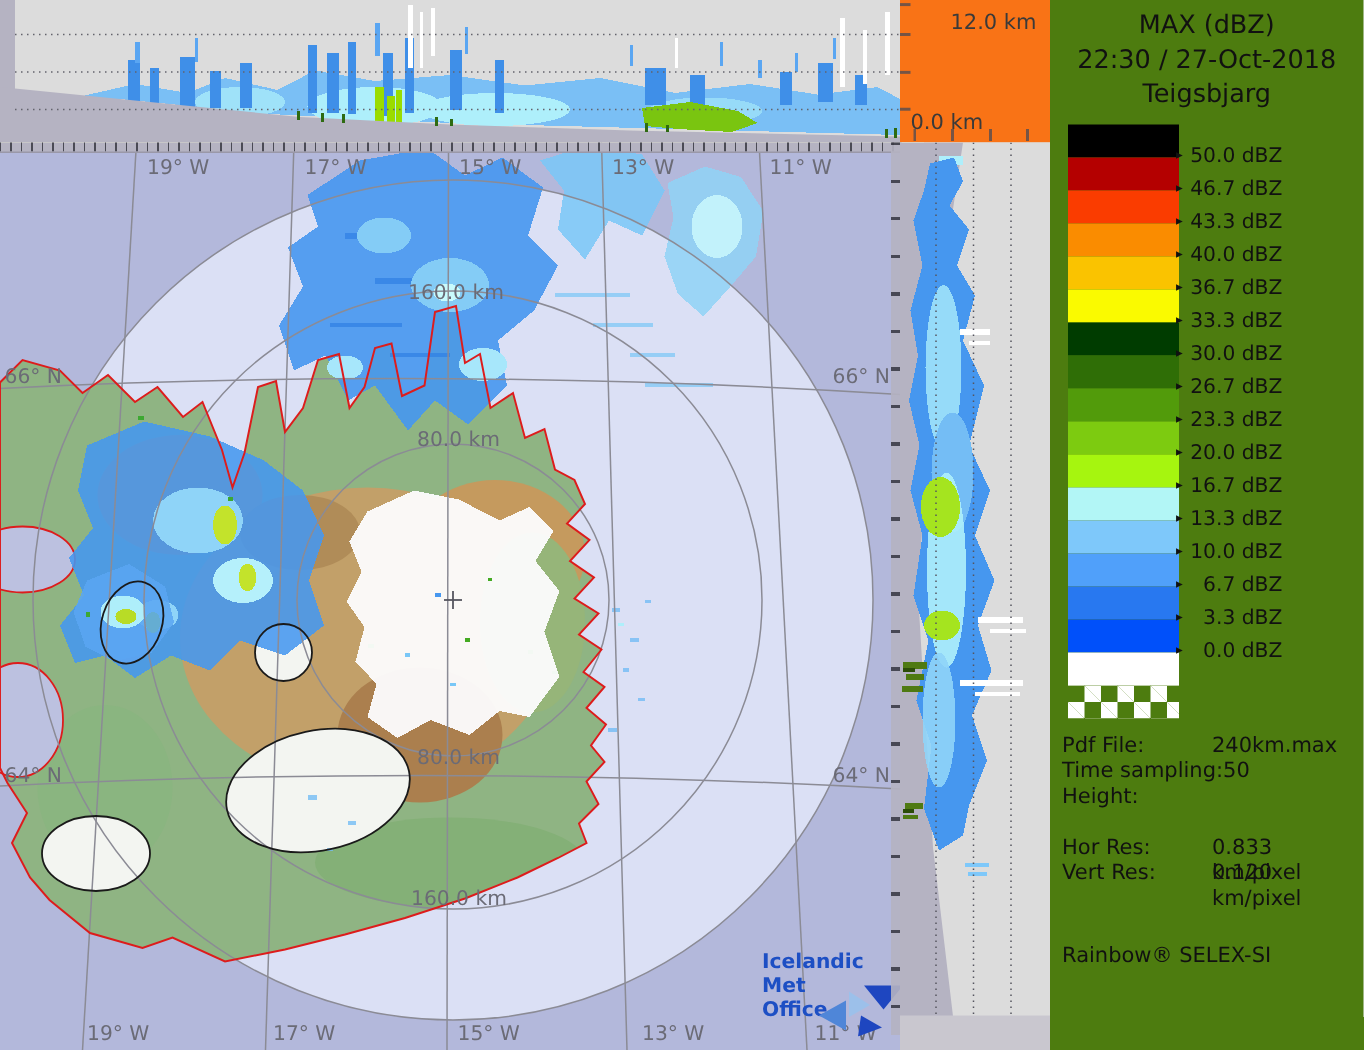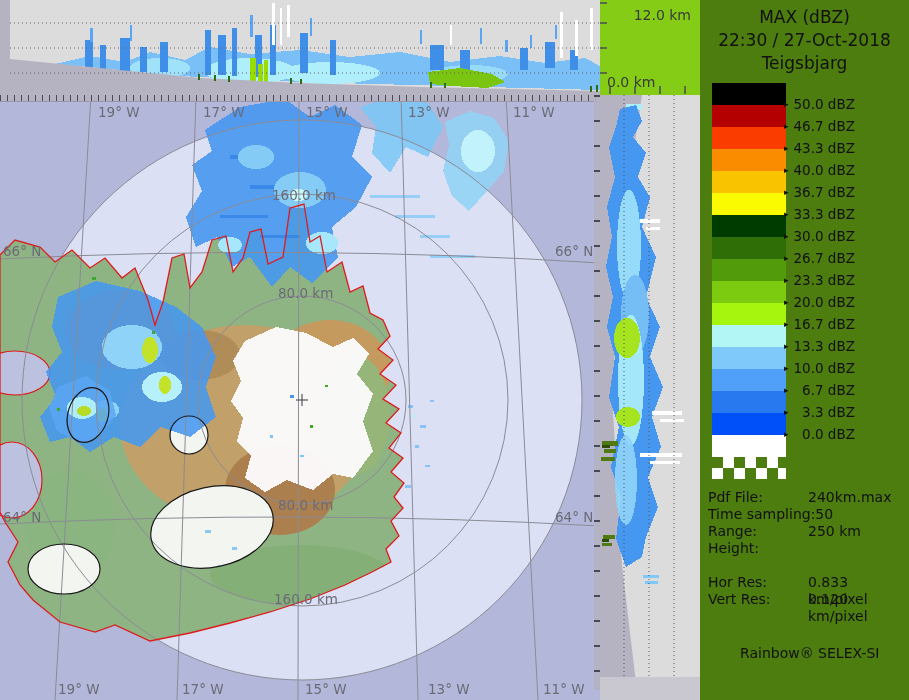--- a/index.html
+++ b/index.html
@@ -6,21 +6,21 @@
   body{
     width:909px;height:700px;position:relative;overflow:hidden;
     background:#e9e5dd;
     font-family:"DejaVu Sans","Liberation Sans",sans-serif;
     -webkit-font-smoothing:antialiased;
   }
   .abs{position:absolute;}
   
   #top-strip{left:0;top:0;width:600px;height:95px;background:#dcdcdc;}
   
-  #corner{left:600px;top:0;width:100px;height:95px;background:#84cc16;color:#3a3a3a;font-size:14px;text-align:center;}
+  #corner{left:600px;top:0;width:100px;height:95px;background:#f97316;color:#3a3a3a;font-size:14px;text-align:center;}
   #corner .h-top{position:absolute;right:9px;top:7px;}
   #corner .h-bottom{position:absolute;left:7px;top:74px;}
   #corner .vticks{position:absolute;left:0;top:0;width:7px;height:95px;
     background:repeating-linear-gradient(180deg,#4a4a55 0 2px,transparent 2px 25px);
     background-position:0 22px;opacity:.75;}
   #corner .hticks{position:absolute;left:9px;bottom:1px;width:90px;height:8px;
     background:repeating-linear-gradient(90deg,#4a4a55 0 2px,transparent 2px 25px);opacity:.75;}
   
   #map{left:0;top:95px;width:600px;height:605px;background:#fef9c3;padding-left:16px;}
   #map svg{position:absolute;left:0;top:0;}
@@ -48,21 +48,21 @@
       linear-gradient(45deg,#fff 25%,transparent 25%,transparent 75%,#fff 75%),
       linear-gradient(45deg,#fff 25%,transparent 25%,transparent 75%,#fff 75%);
     background-position:0 0,11px 11px;background-size:22px 22px;}
   .scale-label{position:absolute;left:84px;width:120px;font-size:13.5px;color:#111;white-space:nowrap;}
   .scale-label .arr{font-size:9px;vertical-align:2px;padding-right:2px;color:#111;}
   .scale-label .num{display:inline-block;width:33px;text-align:right;}
   #legend-info{position:absolute;left:8px;top:489px;width:198px;font-size:14px;line-height:17px;}
   .info-row{position:relative;}
   .info-row .lab{display:inline-block;}
   .info-row .val{position:absolute;left:100px;top:0;white-space:pre-line;}
-  #brand{position:absolute;left:8px;top:645px;font-size:14px;margin-left:32px;}
+  #brand{position:absolute;left:8px;top:629px;font-size:14px;}
 </style>
 </head>
 <body>
 
 <div id="top-strip" class="abs">
   <svg width="600" height="95" viewBox="0 0 600 95">
     <rect width="600" height="95" fill="#dcdcdc"></rect>
     <rect width="10" height="95" fill="#b5b3c2"></rect>
 
     <g shape-rendering="crispEdges">
@@ -290,20 +290,30 @@
       <span class="map-label" style="left: 543px; top: 586px;">11° W</span>
       <span class="map-label" style="left: 3px; top: 148px;">66° N</span>
       <span class="map-label" style="left: 555px; top: 148px;">66° N</span>
       <span class="map-label" style="left: 3px; top: 414px;">64° N</span>
       <span class="map-label" style="left: 555px; top: 414px;">64° N</span>
       <span class="map-label" style="left: 272px; top: 92px;">160.0 km</span>
       <span class="map-label" style="left: 278px; top: 190px;">80.0 km</span>
       <span class="map-label" style="left: 278px; top: 402px;">80.0 km</span>
       <span class="map-label" style="left: 274px; top: 496px;">160.0 km</span>
     </div>
+  <div id="logo">
+    <div>Icelandic Met</div>
+    <div>Office</div>
+    <svg width="56" height="42" viewBox="0 0 56 42">
+      <path d="M30,8 L56,8 L43,24 Z" fill="#1e46c0"></path>
+      <path d="M20,12 L34,21 L20,29 Z" fill="#9cc0ea"></path>
+      <path d="M0,28 L18,18 L18,38 Z" fill="#4f86d8"></path>
+      <path d="M28,28 L42,36 L26,42 Z" fill="#1e46c0"></path>
+    </svg>
+  </div>
 </div>
 
 <div id="map-right-ruler" class="abs"></div>
 <div id="profile" class="abs">
   <svg width="100" height="605" viewBox="0 0 100 605">
     <rect width="100" height="605" fill="#dcdcdc"></rect>
     <path d="M0,0 L42,0 L24,120 L12,300 L22,470 L38,605 L0,605 Z" fill="#b5b3c2"></path>
     <g shape-rendering="crispEdges">
       <rect x="26" y="9" width="16" height="6" fill="#aeeffb"></rect>
       <path d="M20,14 L36,10 L42,26 L33,42 L46,58 L38,82 L50,102 L42,132 L56,162 L46,202 L60,232 L50,262 L63,292 L52,322 L61,352 L48,382 L58,412 L46,442 L42,462 L26,472 L16,444 L21,402 L11,372 L19,332 L9,302 L15,262 L7,232 L13,202 L6,172 L12,142 L7,112 L15,82 L9,52 L16,32 Z" fill="#4697ef"></path>
@@ -368,21 +378,20 @@
       <div class="band" style="background: rgb(80, 160, 250);"></div>
       <div class="band" style="background: rgb(40, 120, 240);"></div>
       <div class="band" style="background: rgb(0, 80, 250);"></div>
     </div>
   <div id="scale-labels"></div>
   <div class="band-white"></div>
   <div class="band-checker"></div>
   <div id="legend-info">
       <div class="info-row" style="height: 17px;"><span class="lab">Pdf File:</span><span class="val">240km.max</span></div>
       <div class="info-row"><span class="lab">Time sampling:50</span></div>
-      <div class="info-row" style="height: 17px;"><span class="lab">Range:</span><span class="val">250 km</span></div>
       <div class="info-row" style="height: 34px;"><span class="lab">Height:</span></div>
       <div class="info-row" style="height: 17px;"><span class="lab">Hor Res:</span><span class="val">0.833 km/pixel</span></div>
       <div class="info-row" style="height: 17px;"><span class="lab">Vert Res:</span><span class="val">0.120 km/pixel</span></div>
     </div>
   <div id="brand">Rainbow® SELEX-SI</div>
 <div class="scale-label" style="top: 96px;"><span class="arr">▸</span><span class="num">50.0</span>&nbsp;<span class="unit">dBZ</span></div>
     <div class="scale-label" style="top: 118px;"><span class="arr">▸</span><span class="num">46.7</span>&nbsp;<span class="unit">dBZ</span></div>
     <div class="scale-label" style="top: 140px;"><span class="arr">▸</span><span class="num">43.3</span>&nbsp;<span class="unit">dBZ</span></div>
     <div class="scale-label" style="top: 162px;"><span class="arr">▸</span><span class="num">40.0</span>&nbsp;<span class="unit">dBZ</span></div>
     <div class="scale-label" style="top: 184px;"><span class="arr">▸</span><span class="num">36.7</span>&nbsp;<span class="unit">dBZ</span></div>

